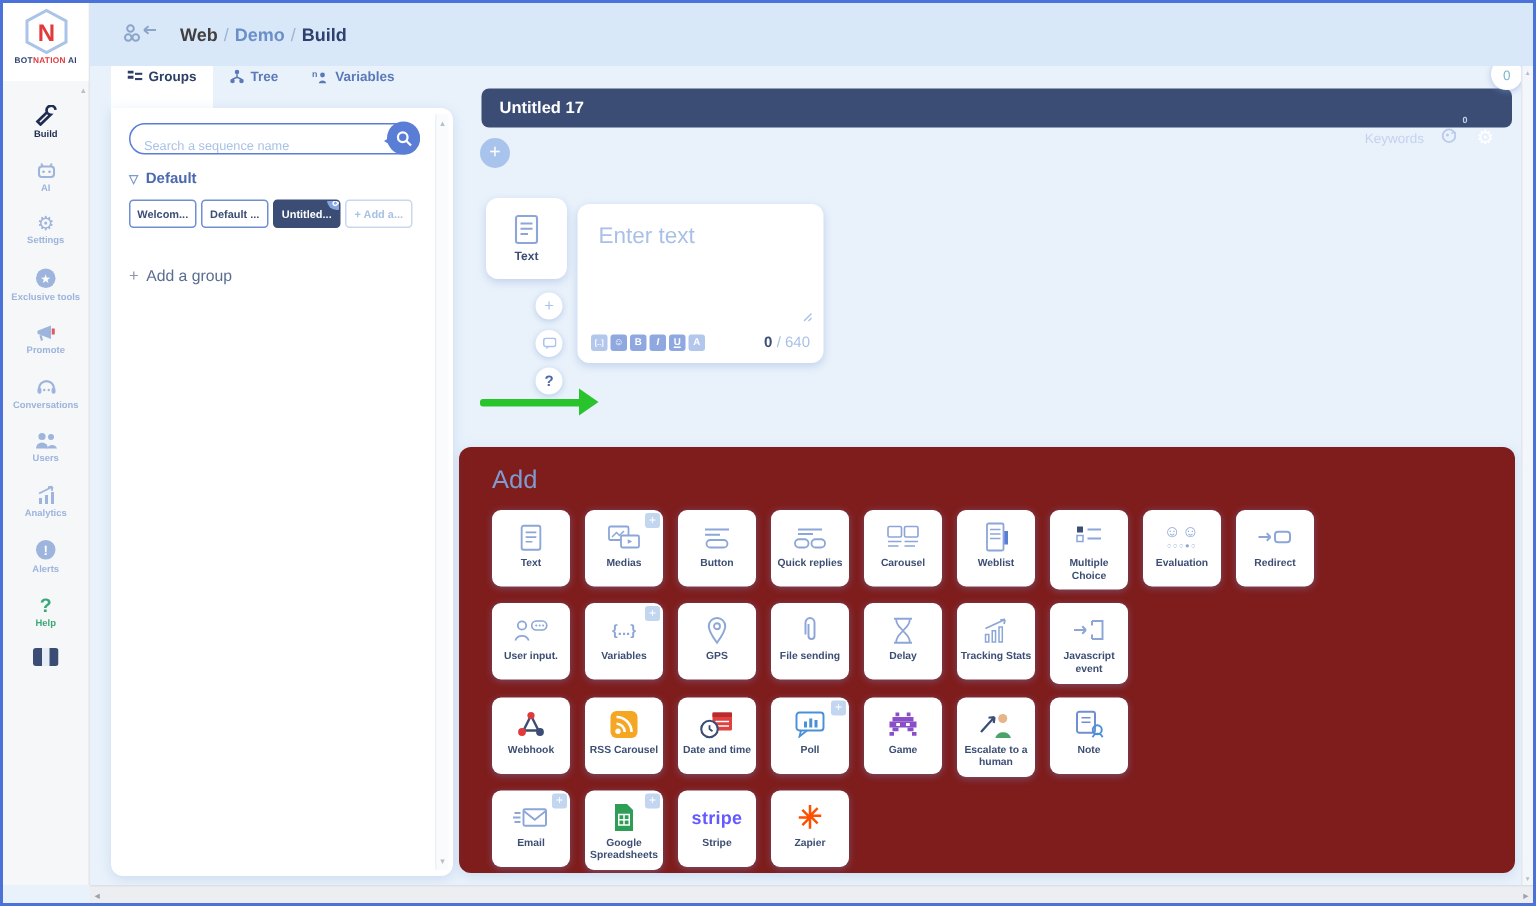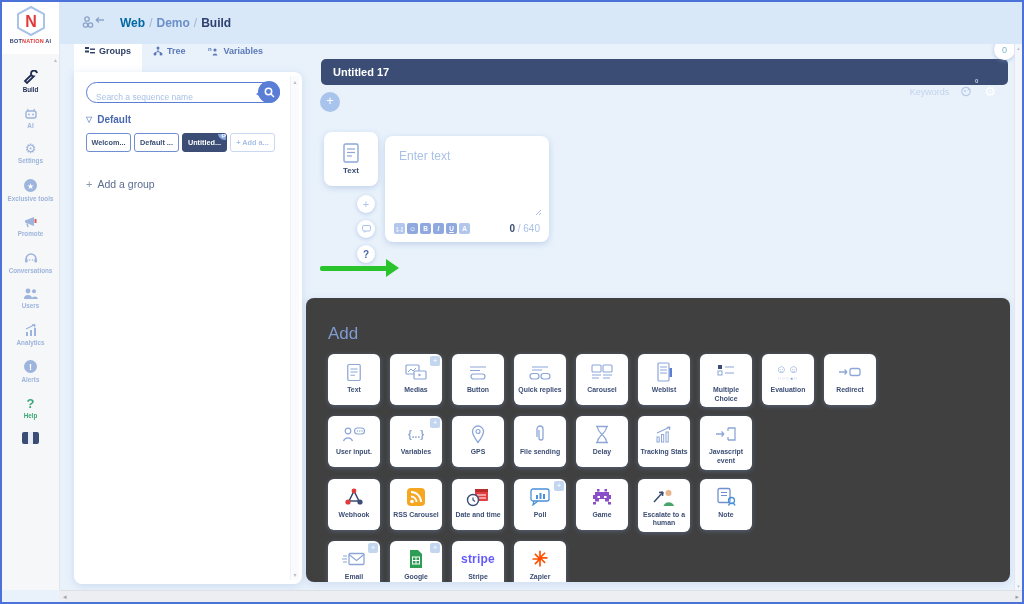--- a/index.html
+++ b/index.html
@@ -17,21 +17,21 @@
   .nav-item.active .lbl { color:#1f2d52; }
   .nav-item.help .lbl { color:#3aa876; }
   .nav-scroll-hint { position:absolute; top:2px; right:2px; font-size:6px; color:#b9c1cc; }
   .flag { width:17px; height:12px; border-radius:2px; overflow:hidden; display:flex; margin:6px auto 0; }
   .flag i { flex:1; } .flag i:nth-child(1),.flag i:nth-child(3){ background:#3b4d74; } .flag i:nth-child(2){ background:#e7edf6; }
 
   
   .topbar { position:absolute; left:58px; right:0; top:0; height:42px; background:#d9e8f8; display:flex; align-items:center; z-index:4; }
   .crumb-wrap { display:flex; align-items:center; gap:14px; margin-left:22px; }
   .crumb { font-size:12px; font-weight:bold; }
-  .crumb .c1 { color:#0369a1; } .crumb .sep { color:#9fb4d4; font-weight:normal; margin:0 4px; }
+  .crumb .c1 { color:#404040; } .crumb .sep { color:#9fb4d4; font-weight:normal; margin:0 4px; }
   .crumb .c2 { color:#6b8fc9; } .crumb .c3 { color:#2e4070; }
   .top-right { margin-left:auto; display:flex; align-items:center; gap:14px; margin-right:12px; }
   .saved { font-size:8px; font-weight:bold; letter-spacing:.5px; color:#8fa8a4; }
   .saved .chk { color:#9ab5a0; margin-right:2px; }
   .btn-enable { background:#5a7ed6; color:#fff; font-size:8.5px; font-weight:bold; letter-spacing:1.5px; border:none; border-radius:3px; padding:6px 12px; cursor:pointer; }
   .btn-test { background:#fff; color:#3c5cb0; font-size:9px; font-weight:bold; letter-spacing:2.5px; border:2px solid #5a7ed6; border-radius:4px; padding:5px 26px; cursor:pointer; }
 
   
   .panel { position:absolute; left:72px; top:46px; width:228px; bottom:18px; z-index:3; }
   .tabs { display:flex; align-items:flex-end; height:24px; }
@@ -67,35 +67,35 @@
   .corner-badge { position:absolute; right:-3px; top:-7px; width:21px; height:21px; border-radius:50%; background:#fff; box-shadow:0 1px 4px rgba(120,150,210,.5); display:flex; align-items:center; justify-content:center; font-size:9px; color:#7fb8c8; z-index:5; }
   .plus-circle { position:absolute; left:14px; top:46px; width:20px; height:20px; border-radius:50%; background:#a9c4ec; color:#fff; font-size:13px; line-height:18px; text-align:center; cursor:pointer; }
 
   .text-card { position:absolute; left:18px; top:86px; width:54px; height:54px; background:#fff; border-radius:8px; box-shadow:0 2px 6px rgba(120,150,210,.35); display:flex; flex-direction:column; align-items:center; justify-content:center; gap:3px; cursor:pointer; }
   .text-card .lbl { font-size:8px; font-weight:bold; color:#3c4e74; }
   .rail { position:absolute; left:51px; top:149px; display:flex; flex-direction:column; gap:7px; }
   .rail .rbtn { width:18px; height:18px; border-radius:50%; background:#fff; box-shadow:0 1px 4px rgba(120,150,210,.45); color:#a9c4ec; font-size:11px; display:flex; align-items:center; justify-content:center; cursor:pointer; }
   .rail .rbtn.q { color:#4a69ae; font-weight:bold; font-size:10px; }
 
   .editor { position:absolute; left:79px; top:90px; width:164px; height:106px; background:#fff; border-radius:8px; box-shadow:0 2px 6px rgba(120,150,210,.35); }
-  .editor .ph { position:absolute; top:13px; left:14px; font-size:12px; color:#a9c1e6; }
+  .editor .ph { position:absolute; top:13px; left:14px; font-size:15px; color:#a9c1e6; }
   .ed-toolbar { position:absolute; left:9px; bottom:8px; display:flex; gap:2px; }
   .tb { width:11px; height:11px; border-radius:2px; background:#8fa9e0; color:#fff; font-size:6.5px; font-weight:bold; display:flex; align-items:center; justify-content:center; cursor:pointer; }
   .tb.lt { background:#b3c6ec; }
   .ed-count { position:absolute; right:9px; bottom:8px; font-size:10px; color:#a9c1e6; }
   .ed-count b { color:#3c4e74; }
   .ed-resize { position:absolute; right:7px; bottom:22px; cursor:nwse-resize; }
 
   .green-arrow-body { position:absolute; left:14px; top:220px; width:68px; height:5px; background:#29c32b; border-radius:2px; }
   .green-arrow-head { position:absolute; left:80px; top:213px; width:0; height:0; border:9px solid transparent; border-left:13px solid #29c32b; }
   .green-box { position:absolute; left:94px; top:206px; width:152px; height:33px; border:4px solid #29c32b; border-radius:11px; display:flex; align-items:center; justify-content:center; gap:13px; background:transparent; }
   .green-box a { font-size:8.6px; font-weight:bold; color:#5a74c4; text-decoration:none; white-space:nowrap; cursor:pointer; }
 
   
-  .add-panel { position:absolute; left:0; right:2px; top:252px; bottom:2px; background:#404040; border-radius:8px; box-shadow:0 2px 8px rgba(120,150,210,.25); padding:24px 0 0 22px; overflow:hidden; }
+  .add-panel { position:absolute; left:0; right:2px; top:252px; bottom:2px; background:#7f1d1d; border-radius:8px; box-shadow:0 2px 8px rgba(120,150,210,.25); padding:10px 0 0 22px; overflow:hidden; }
   .add-title { font-size:17px; color:#7f9bd0; margin:2px 0 10px; }
   .grid-row { display:flex; gap:10px; margin-bottom:9px; align-items:flex-start; }
   .bcard { position:relative; width:52px; min-height:51px; background:#fff; border-radius:6px; box-shadow:0 1px 5px rgba(120,150,210,.4); display:flex; flex-direction:column; align-items:center; justify-content:flex-start; padding:6px 2px 4px; cursor:pointer; }
   .bcard .ic { height:24px; display:flex; align-items:center; justify-content:center; }
   .bcard .bl { font-size:6.9px; font-weight:bold; color:#3c4e74; text-align:center; line-height:1.25; margin-top:2px; }
   .bcard .plus-badge { position:absolute; top:2px; right:2px; width:10px; height:10px; border-radius:2px; background:#c2d6f0; color:#fff; font-size:8px; line-height:9px; text-align:center; }
   .eval-ic { display:flex; flex-direction:column; align-items:center; color:#8ca6d8; }
   .eval-ic .faces { font-size:11px; letter-spacing:1px; line-height:1; }
   .eval-ic .dots { font-size:5px; letter-spacing:1px; }
   .stripe-word { color:#635bff; font-weight:bold; font-size:12px; letter-spacing:.2px; }

